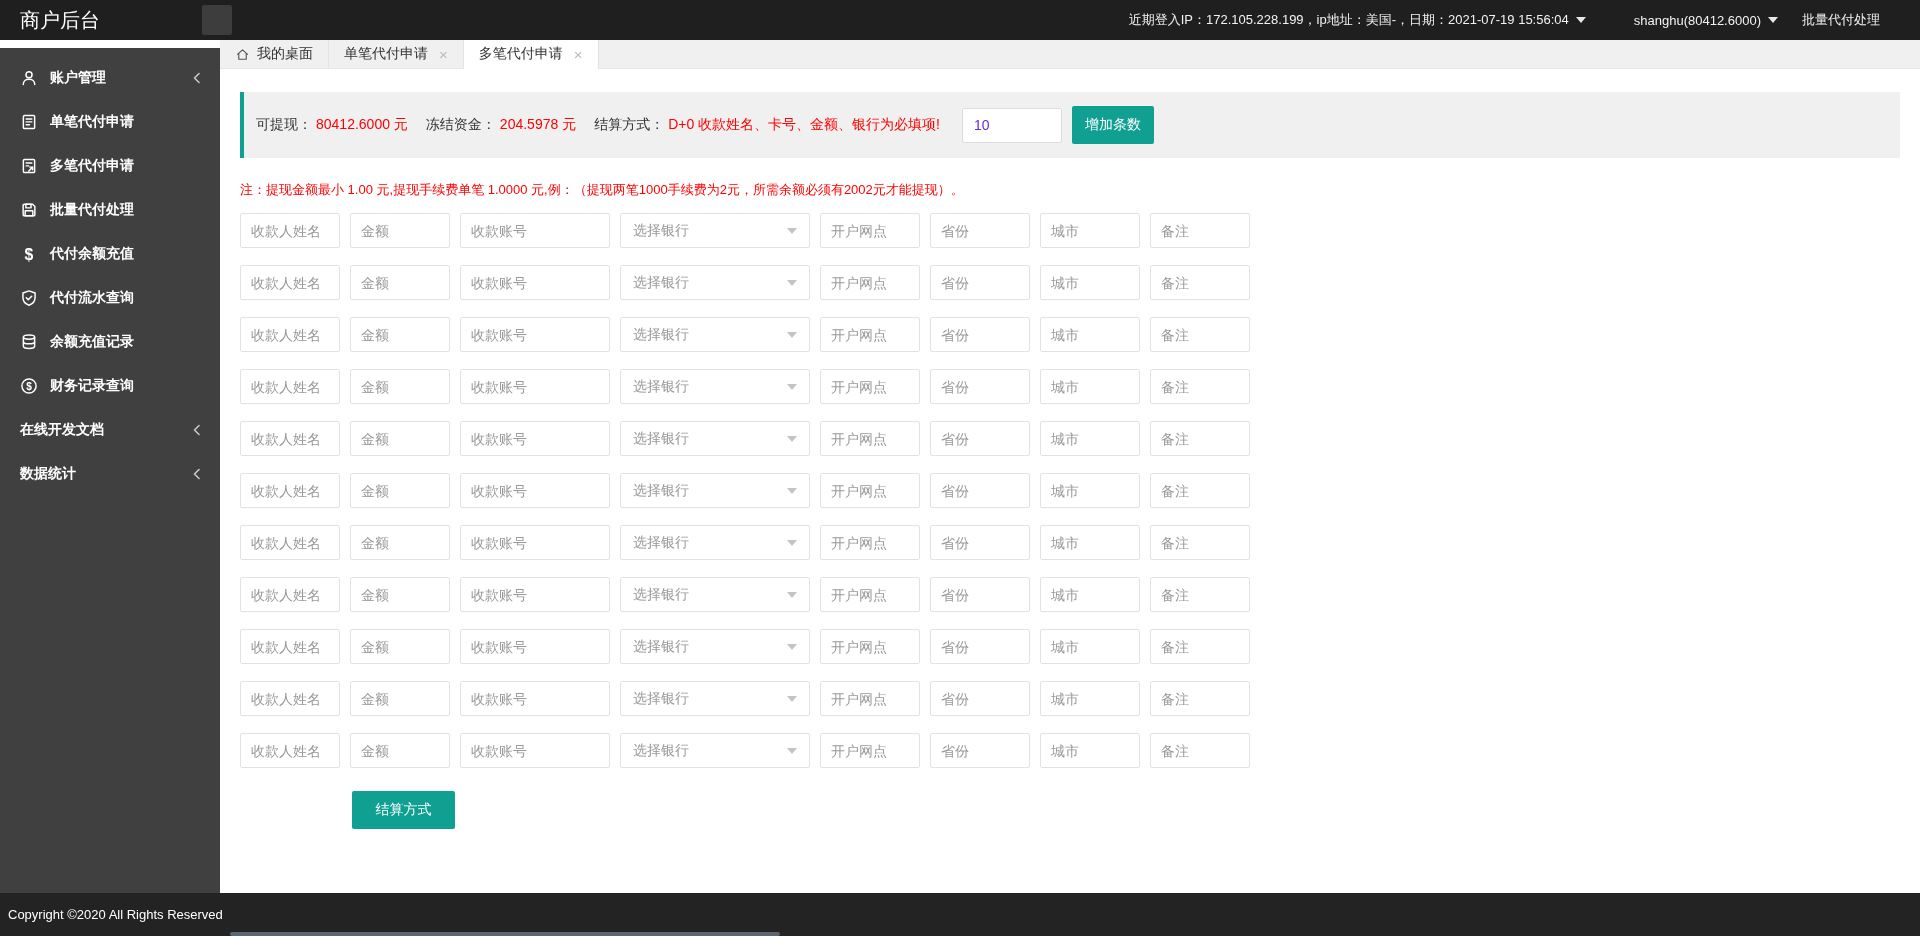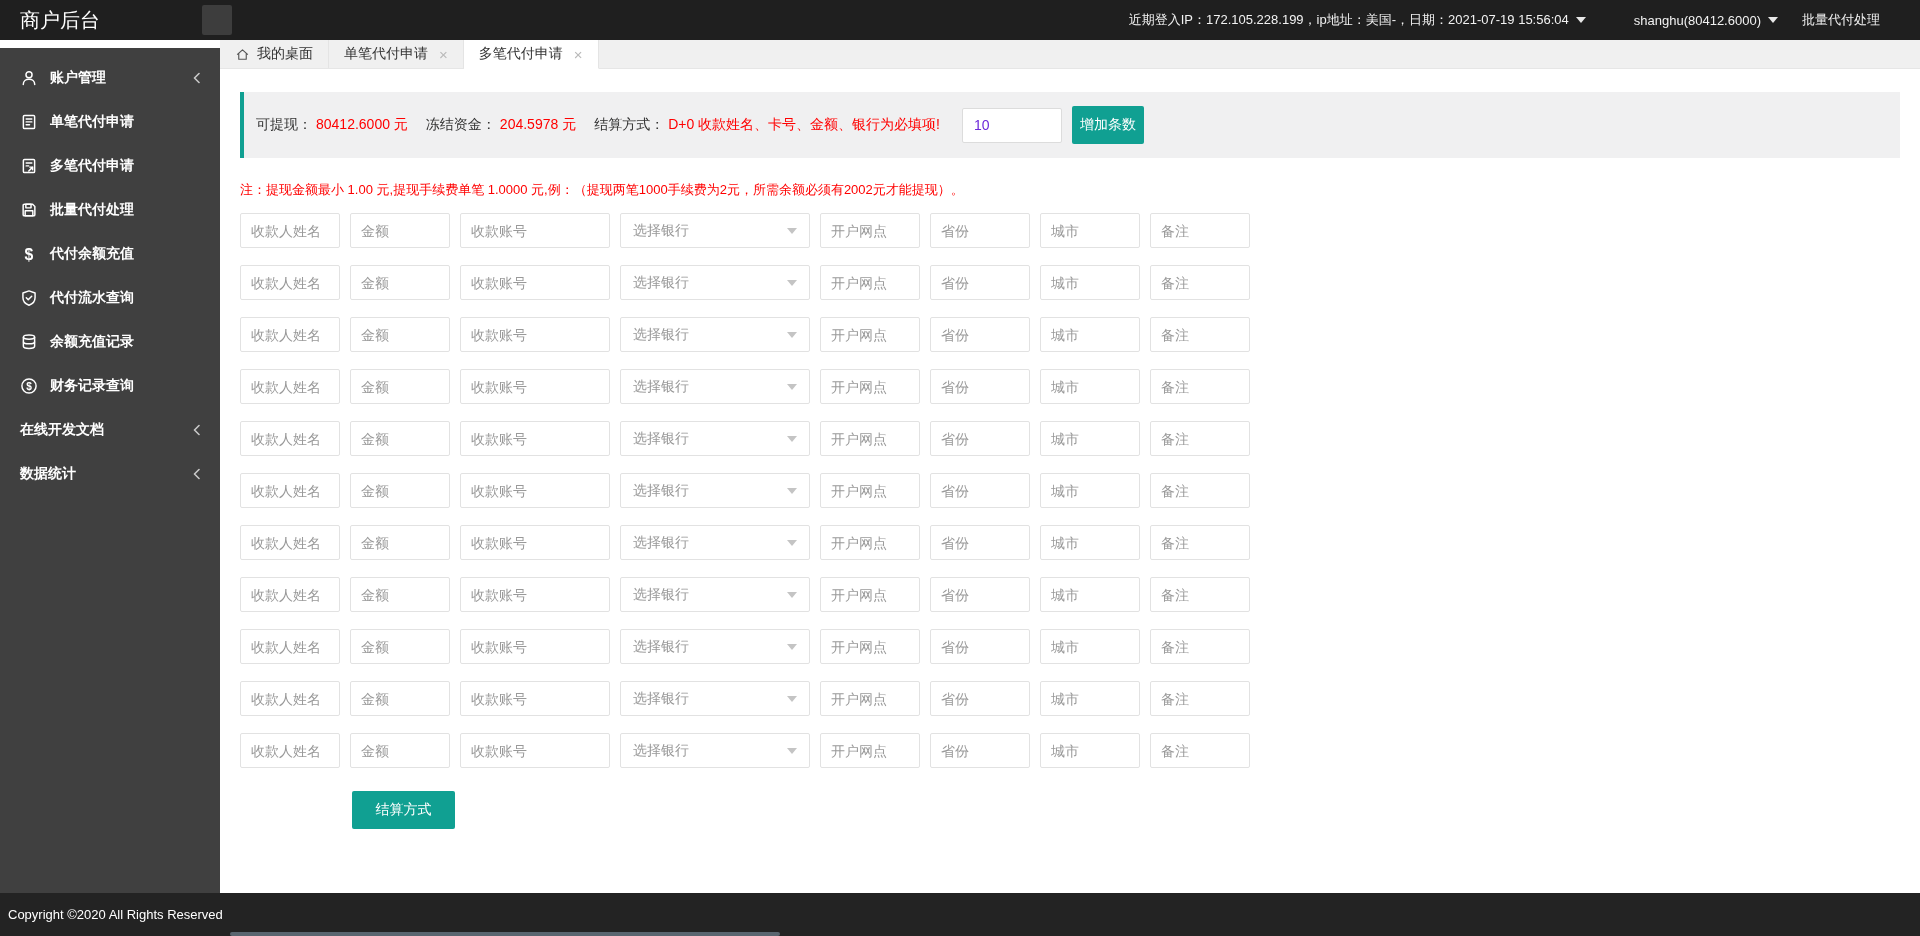--- a/index.html
+++ b/index.html
@@ -65,21 +65,21 @@
   .infobar .val { color: #ff0000; margin-right: 18px; }
   .count-input {
     width: 100px; height: 35px; border: 1px solid #dcdcdc; border-radius: 2px;
     padding: 0 11px; font-size: 14px; color: #6d28d9; background: #fff; outline: none;
     font-family: "Liberation Sans", sans-serif; margin-left: 4px;
   }
   .btn-teal {
     background: #10a092; color: #fff; border: none; border-radius: 2px;
     font-size: 14px; cursor: pointer; font-family: "Liberation Sans", sans-serif;
   }
-  .add-btn { margin-left: 10px; width: 72px; height: 38px; }
+  .add-btn { margin-left: 10px; width: 82px; height: 38px; }
   
   .note { margin-top: 23px; font-size: 13px; color: #ff0000; }
   
   .rows { margin-top: 14px; display: flex; flex-direction: column; gap: 17px; }
   .frow { display: flex; gap: 10px; }
   .fld {
     height: 35px; border: 1px solid #e2e2e2; border-radius: 2px; background: #fff;
     font-size: 14px; color: #999; font-family: "Liberation Sans", sans-serif; outline: none;
   }
   input.fld { padding: 0 10px; }

